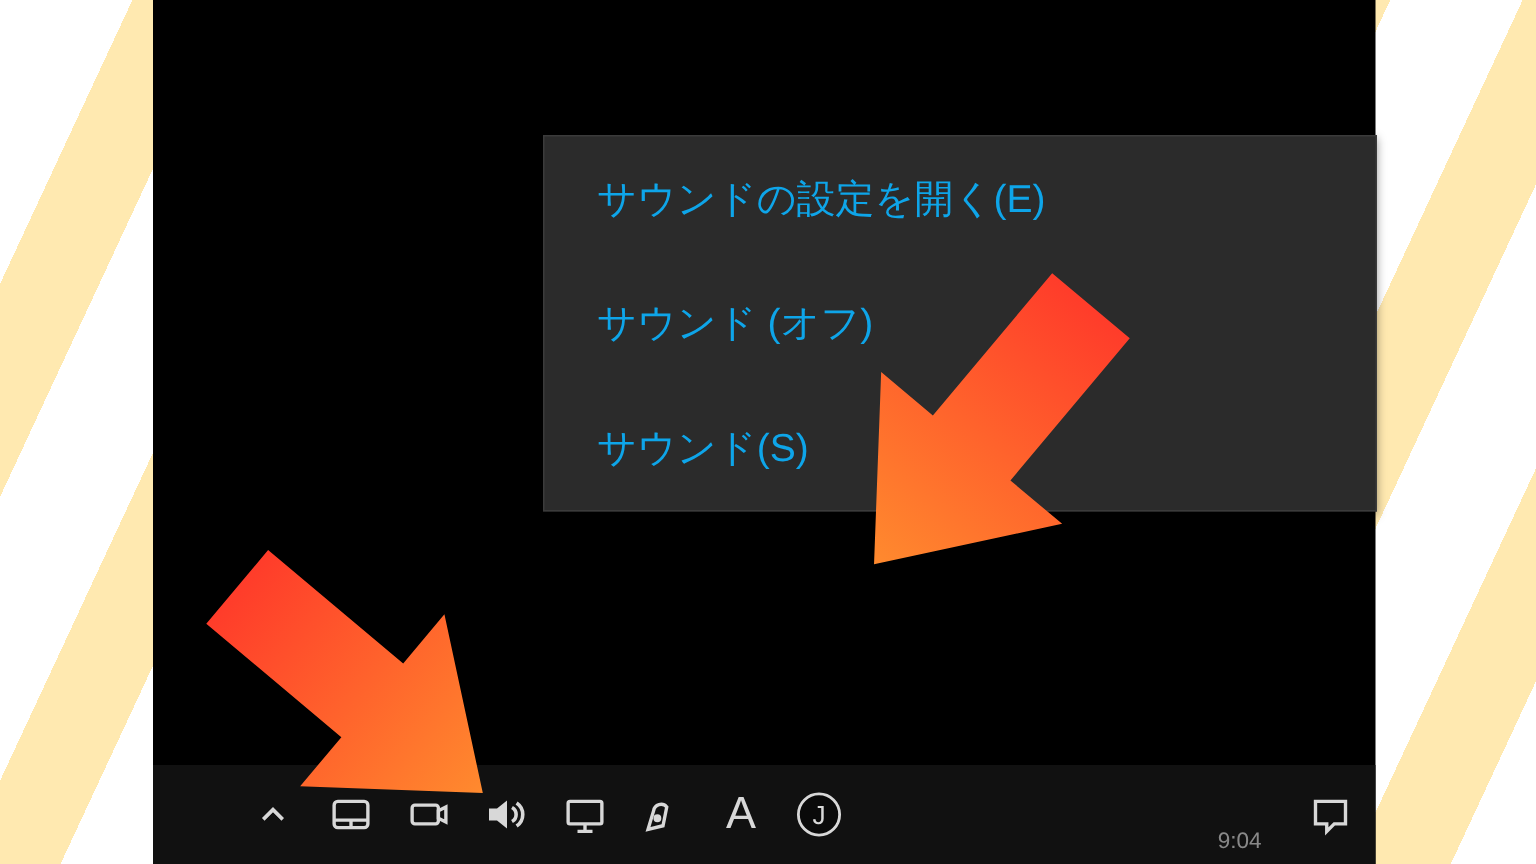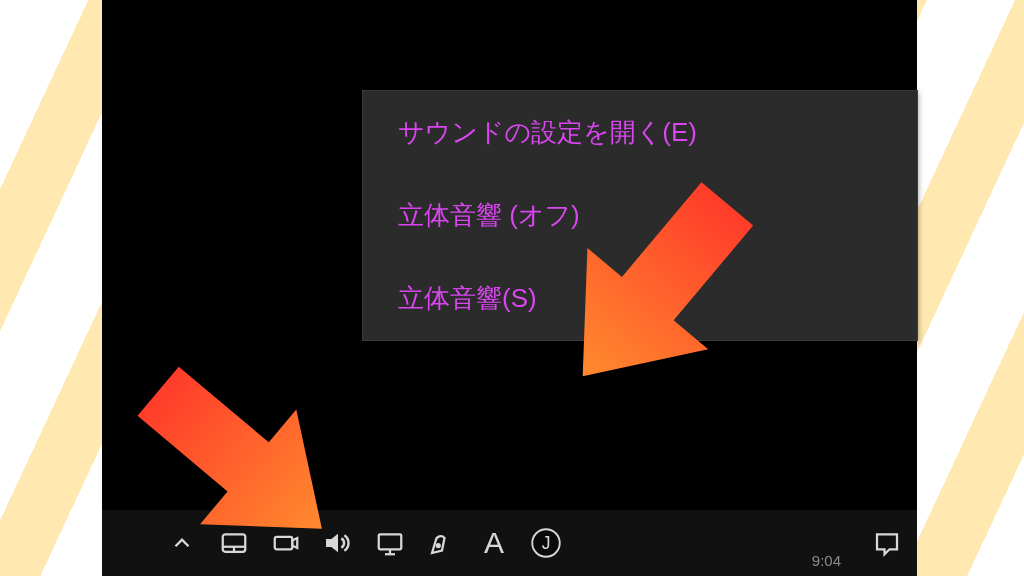--- a/index.html
+++ b/index.html
@@ -68,21 +68,21 @@
   .ctx-menu {
     position: absolute;
     left: 260px;
     top: 90px;
     width: 554px;
     background: #2b2b2b;
     border: 1px solid #3b3b3b;
     box-shadow: 0 2px 6px rgba(0,0,0,0.4);
   }
   .ctx-item {
-    color: #d946ef;
+    color: #0ea5e9;
     font-size: 26px;
     padding: 24px 35px;
     white-space: nowrap;
     cursor: default;
   }
 
   
   .arrow {
     position: absolute;
     width: 230px;
@@ -187,22 +187,22 @@
     </div>
 
     <div class="notif">
       <svg viewBox="0 0 24 24" width="30" height="30" fill="none" stroke="currentColor" stroke-width="1.8">
         <path d="M4 5 H20 V17 H14 L10 21 V17 H4 Z"></path>
       </svg>
     </div>
 
     <div class="ctx-menu">
       <div class="ctx-item">サウンドの設定を開く(E)</div>
-      <div class="ctx-item">立体音響 (オフ)</div>
-      <div class="ctx-item">立体音響(S)</div>
+      <div class="ctx-item">サウンド (オフ)</div>
+      <div class="ctx-item">サウンド(S)</div>
     </div>
   </div>
 
   <div class="arrow arrow-1">
     <svg viewBox="0 0 200 160">
       <defs>
         <linearGradient id="g1" x1="0" y1="0" x2="1" y2="0">
           <stop offset="0" stop-color="#ff3c2a"></stop>
           <stop offset="1" stop-color="#ff8a2e"></stop>
         </linearGradient>

